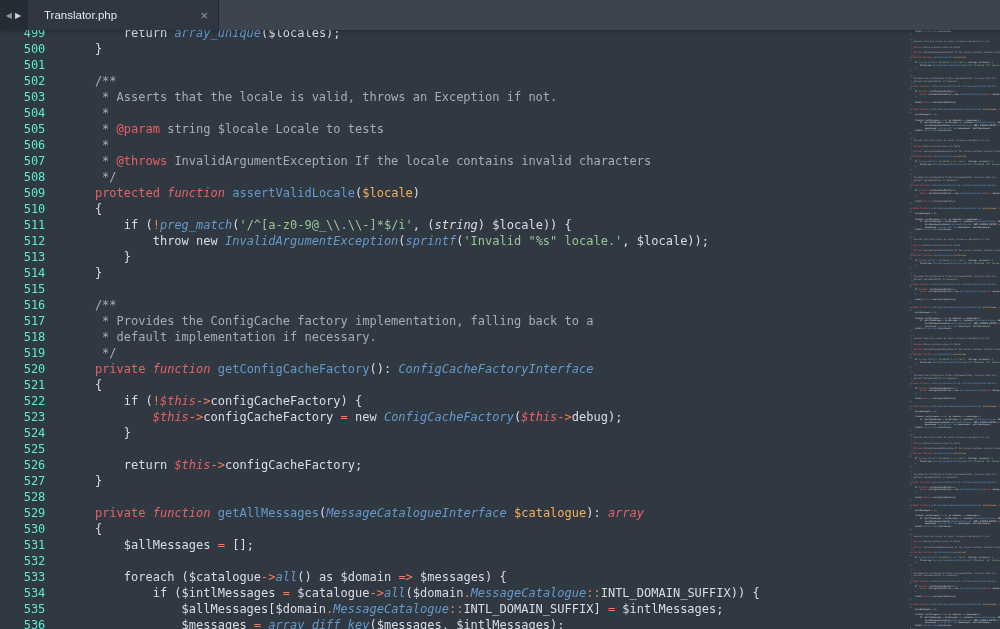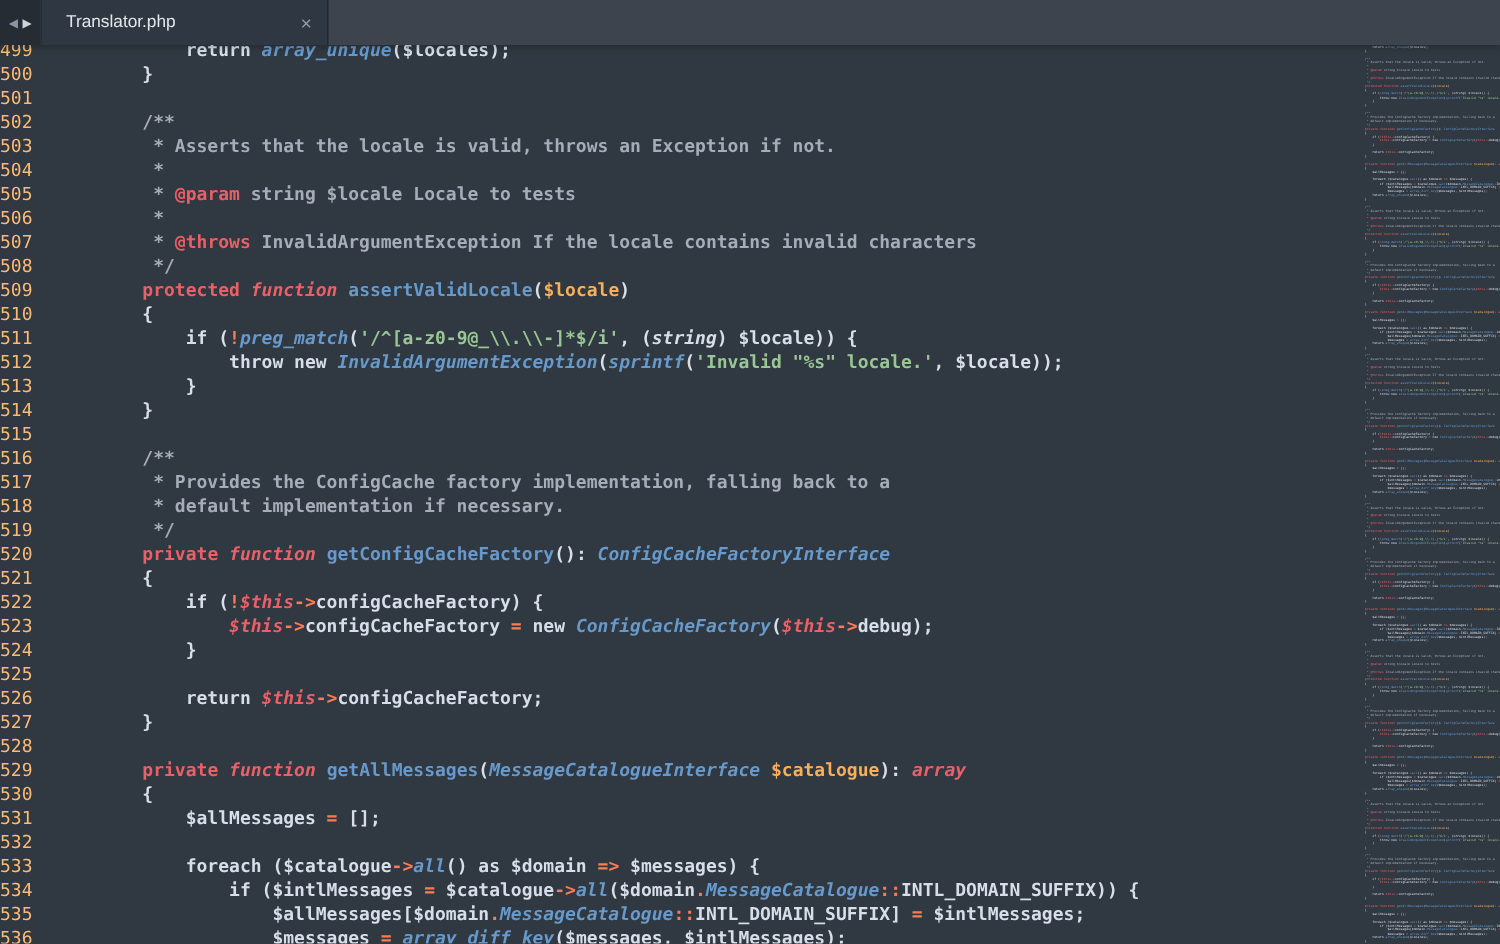--- a/index.html
+++ b/index.html
@@ -17,22 +17,22 @@
   .tab { width:192px; background:#2f3842; color:#e4e7eb; font-size:11.5px;
          display:flex; align-items:center; padding:0 10px 0 16px;
          border-right:1px solid rgba(0,0,0,.28); border-left:1px solid rgba(0,0,0,.18);gap:14px; }
   .tab-title { flex:1; white-space:nowrap; overflow:hidden; }
   .tab-close { color:#939ca6; font-size:13px; margin-left:8px; line-height:1; }
 
   
   .editor { position:absolute; top:30px; left:0; right:100px; bottom:0; overflow:hidden; }
   .lines { margin-top:-5px; font-size:12px; line-height:16px; white-space:pre; }
   .line { display:flex; }
-  .num { width:57px; text-align:left; color:#fdba74; flex:none; }
-  .txt { padding-left:9px;font-weight:bold; }
+  .num { width:57px; text-align:center; color:#5eead4; flex:none;padding-left:12px; }
+  .txt { padding-left:9px; }
 
   
   .p   { color:#d8dee9; }
   .c   { color:#a6acb9; }
   .tag, .kw { color:#ec5f66; }
   .kwi { color:#ec5f66; font-style:italic; }
   .fn  { color:#6699cc; }
   .fni { color:#6699cc; font-style:italic; }
   .s   { color:#99c794; }
   .par { color:#f9ae58; }

